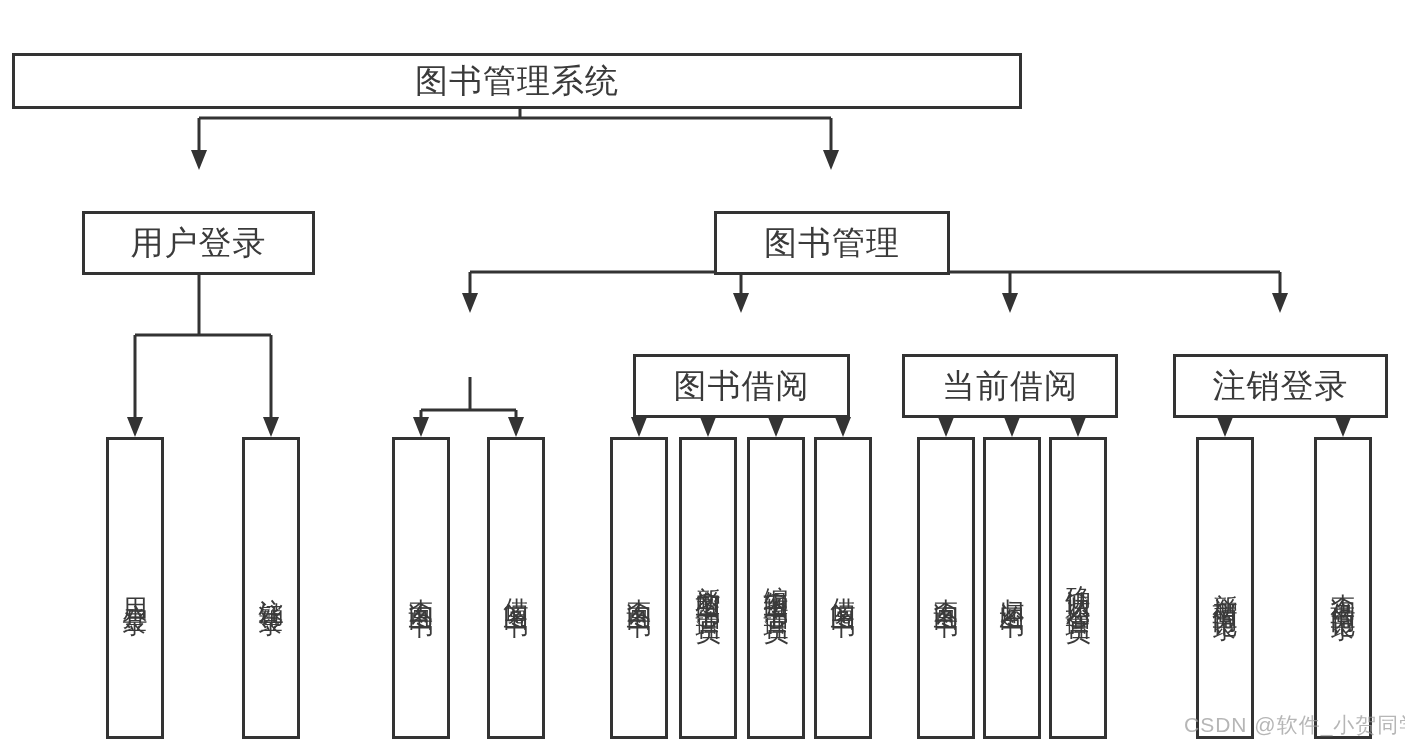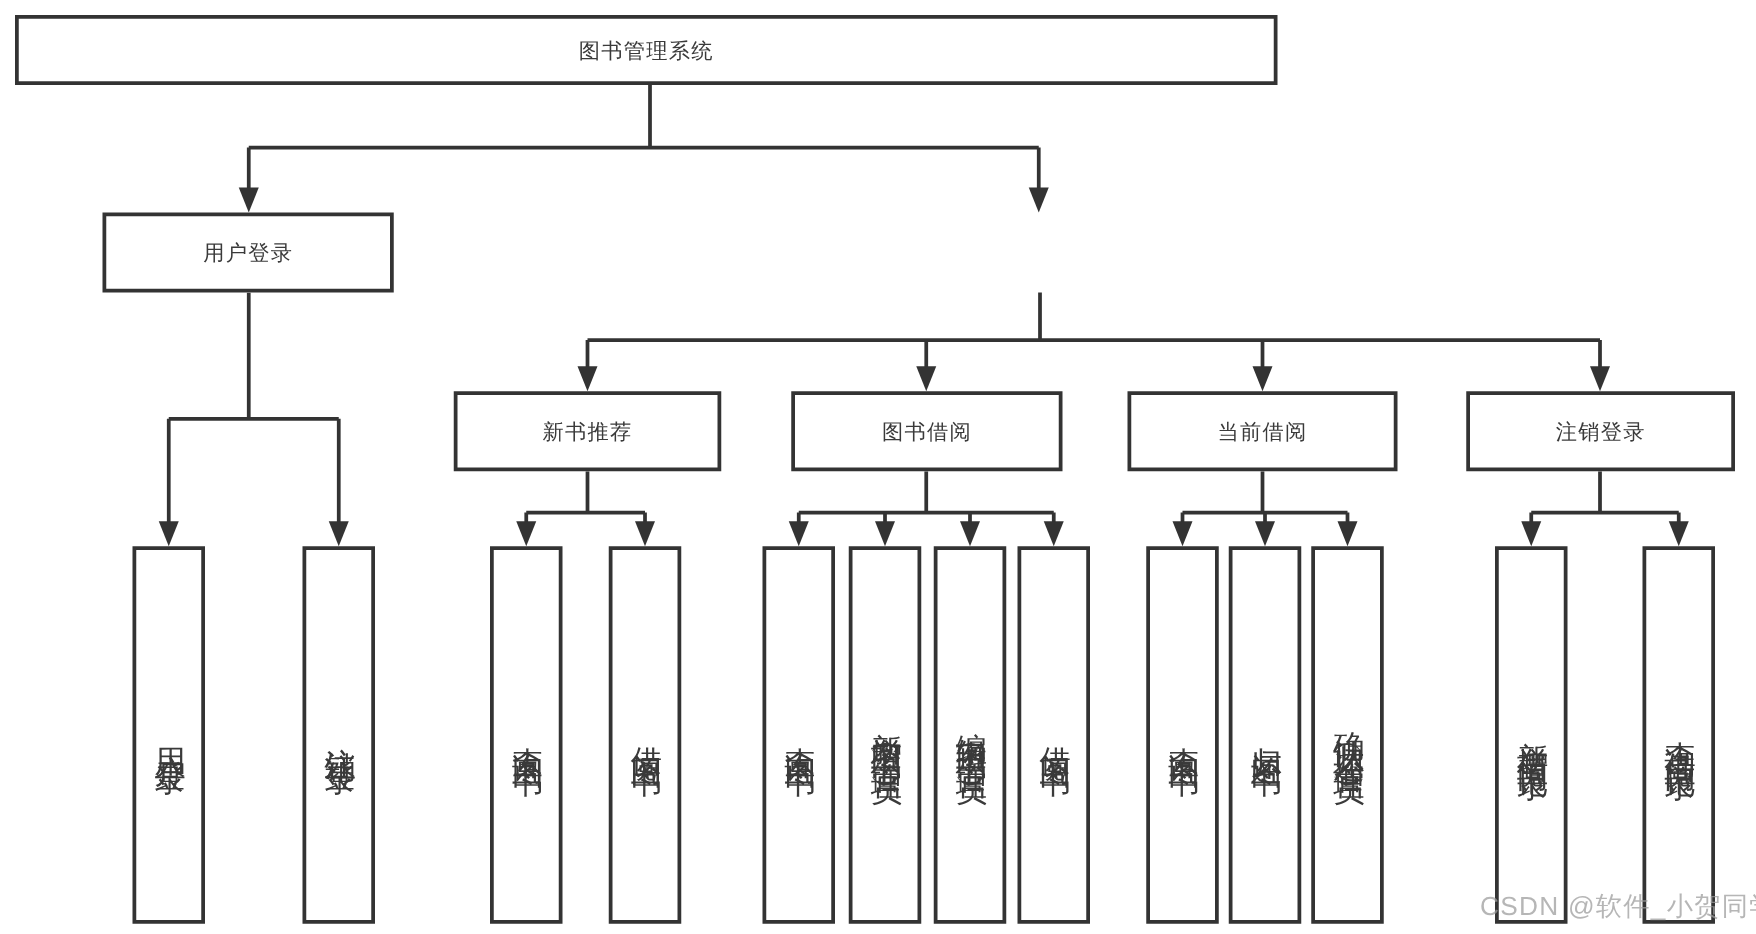--- a/index.html
+++ b/index.html
@@ -16,21 +16,21 @@
     position: absolute;
     box-sizing: border-box;
     border: 3px solid #333333;
     background: #ffffff;
     display: flex;
     align-items: center;
     justify-content: center;
     z-index: 2;
     color: #3a3a3a;
   }
-  .hbox { font-size: 17px; letter-spacing: 1px; white-space: nowrap; }
+  .hbox { font-size: 33px; letter-spacing: 1px; white-space: nowrap; margin-top: 41px; }
   .root  { left: 12px;  top: 12px;  width: 1010px; height: 56px; }
   .lvl2  { top: 170px; height: 64px; }
   .lvl3  { top: 313px; height: 64px; }
   .leaf  { top: 437px; width: 58px; height: 302px; }
   .vtext {
     writing-mode: vertical-rl;
     font-size: 25px;
     letter-spacing: 5px;
     line-height: 1;
     color: #3a3a3a;
@@ -132,24 +132,24 @@
     </g>
   </svg>
 
   <div class="node hbox root">
     <span>图书管理系统</span>
   </div>
 
   <div class="node hbox lvl2" style="left:82px; width:233px;">
     <span>用户登录</span>
   </div>
-
-  <div class="node hbox lvl3" style="left:363px; width:214px;">
-    <span>新书推荐</span>
-  </div>
+  <div class="node hbox lvl2" style="left:714px; width:236px;">
+    <span>图书管理</span>
+  </div>
+
   <div class="node hbox lvl3" style="left:633px; width:217px;">
     <span>图书借阅</span>
   </div>
   <div class="node hbox lvl3" style="left:902px; width:216px;">
     <span>当前借阅</span>
   </div>
   <div class="node hbox lvl3" style="left:1173px; width:215px;">
     <span>注销登录</span>
   </div>
 

